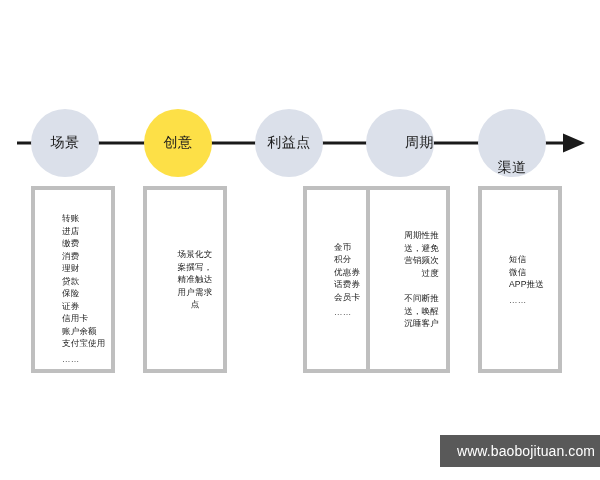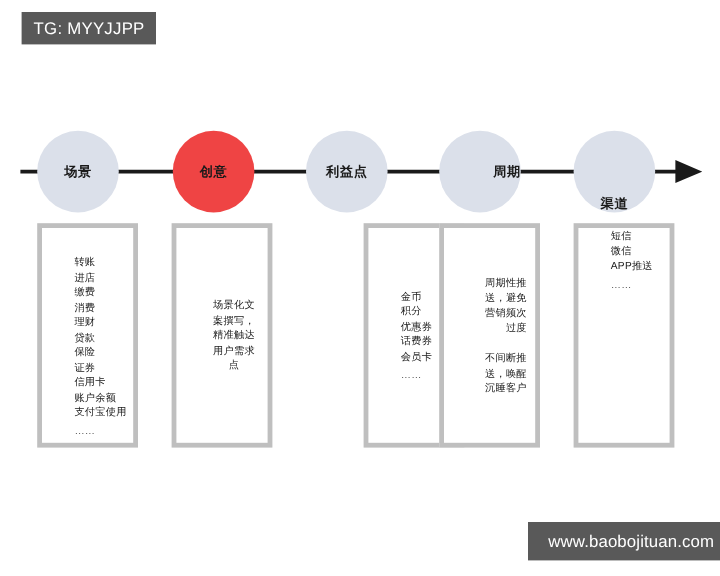--- a/index.html
+++ b/index.html
@@ -68,22 +68,22 @@
     height: 68px;
     margin-left: -34px;
     margin-top: -34px;
     border-radius: 50%;
     background: #dbe0ea;
     display: flex;
     align-items: center;
     justify-content: center;
   }
   .stage-label {
-    font-size: 11px;
-    font-weight: bold;
+    font-size: 14px;
+    font-weight: normal;
     color: #1a1a1a;
     letter-spacing: 0.5px;
     white-space: nowrap;
   }
 
   
   .detail-box {
     position: absolute;
     top: 186px;
     width: 84px;
@@ -127,43 +127,42 @@
     line-height: 12.5px;
     color: #555555;
     letter-spacing: 0.2px;
     padding-top: 3px;
   }
 
   
   .box-shift-1 { justify-content: flex-start; padding-top: 22px; }
   .box-shift-3 { justify-content: center; margin-left: 48px; }
   .box-shift-4 { justify-content: center; }
-  .box-shift-5 { justify-content: flex-start; }
+  .box-shift-5 { justify-content: center; }
 </style>
 </head>
 <body>
 
 <div id="canvas">
 
-  <div class="tag-badge">TG: MYYJJPP</div>
 
   <svg class="axis-svg" viewBox="0 0 600 480" xmlns="http://www.w3.org/2000/svg">
     <defs>
       <marker id="arrowhead" markerWidth="7" markerHeight="7" refX="1" refY="3" orient="auto" markerUnits="strokeWidth">
         <path d="M0,0 L7,3 L0,6 z" fill="#1a1a1a"></path>
       </marker>
     </defs>
     <line x1="17" y1="143" x2="566" y2="143" stroke="#1a1a1a" stroke-width="3.2" marker-end="url(#arrowhead)"></line>
   </svg>
 
   <div id="stages">
       <div class="stage-circle" style="left: 65px; top: 143px; background: rgb(219, 224, 234);">
         <span class="stage-label">场景</span>
       </div>
-      <div class="stage-circle" style="left: 178px; top: 143px; background: #ef4444;">
+      <div class="stage-circle" style="left: 178px; top: 143px; background: #fde047;">
         <span class="stage-label">创意</span>
       </div>
       <div class="stage-circle" style="left: 289px; top: 143px; background: rgb(219, 224, 234);">
         <span class="stage-label">利益点</span>
       </div>
       <div class="stage-circle" style="left: 400px; top: 143px; background: rgb(219, 224, 234); justify-content: flex-end;">
         <span class="stage-label">周期</span>
       </div>
       <div class="stage-circle" style="left: 512px; top: 143px; background: rgb(219, 224, 234); align-items: flex-end;">
         <span class="stage-label">渠道</span>

